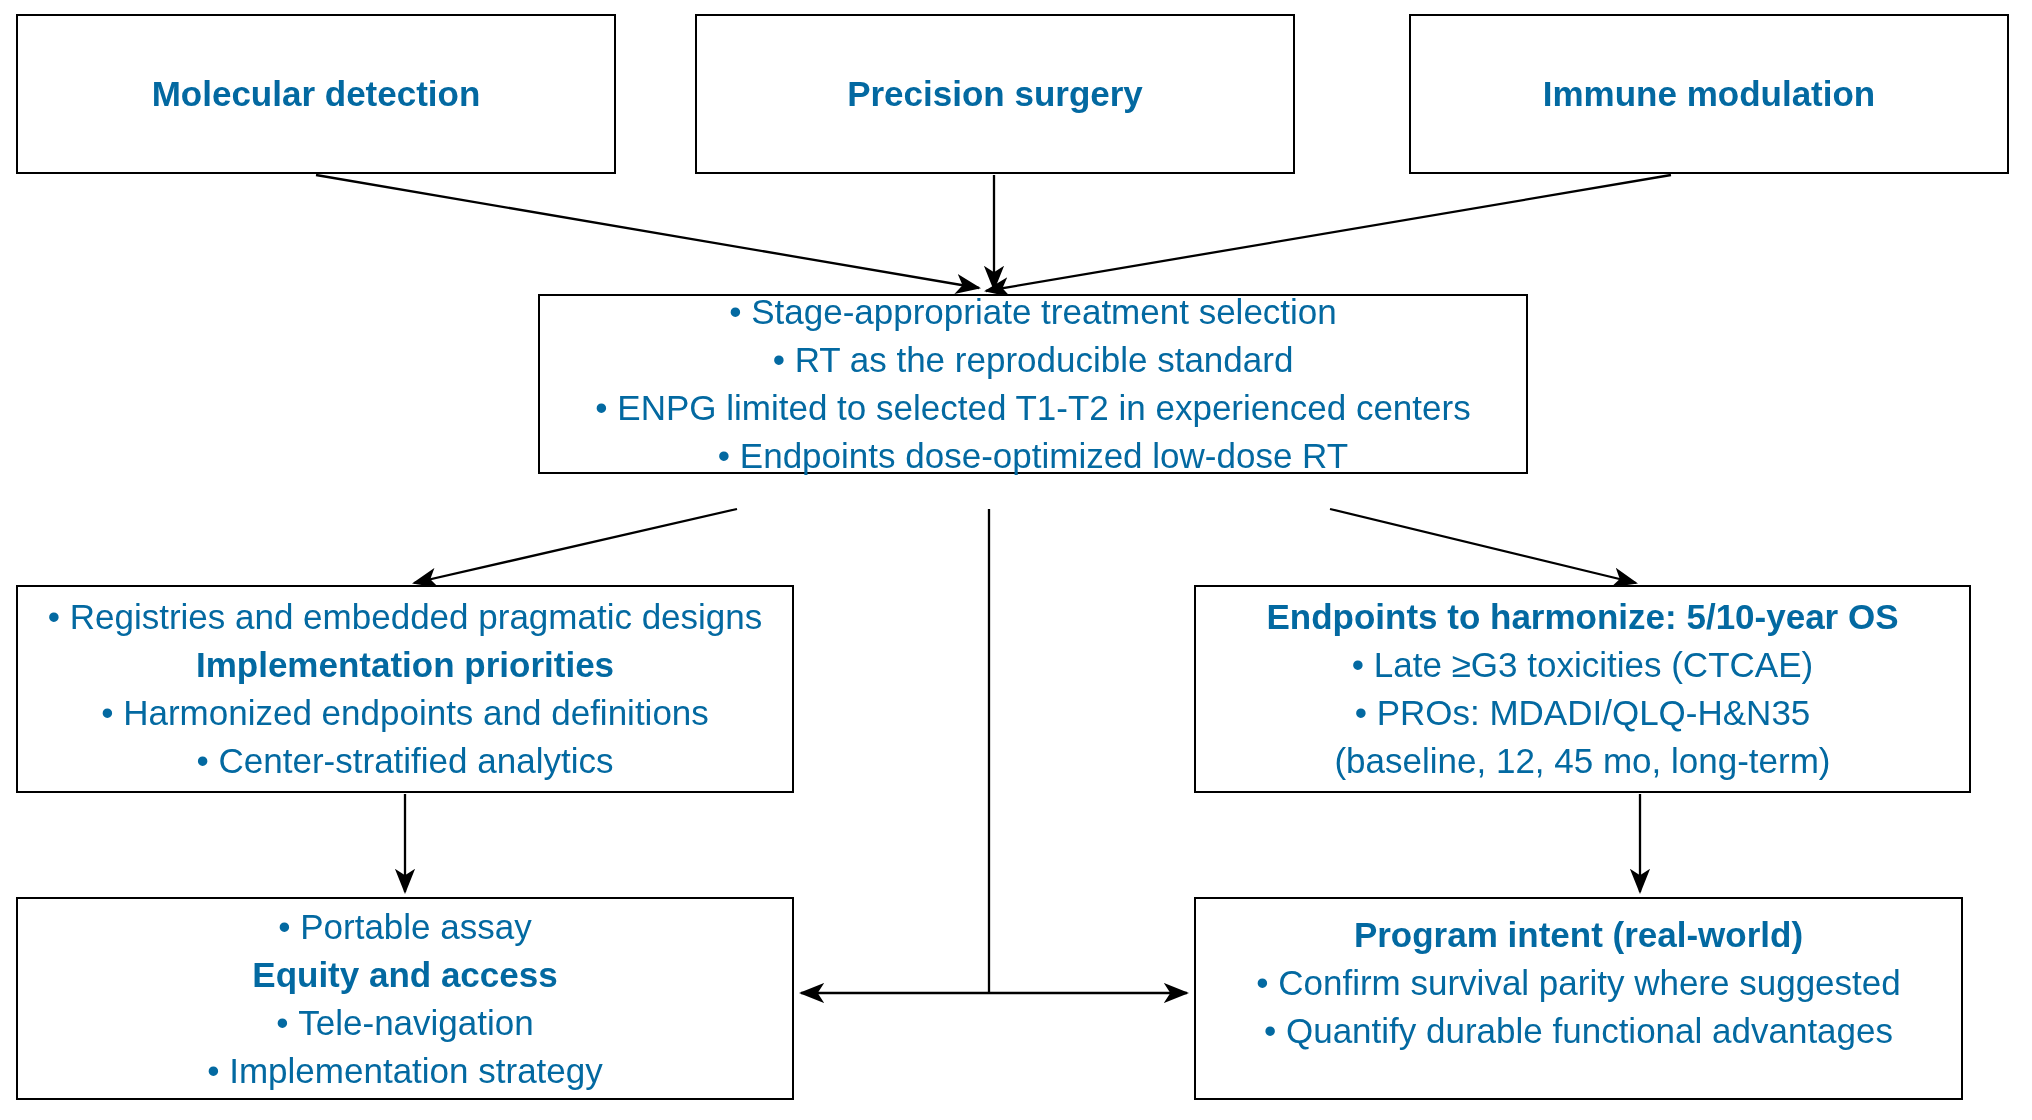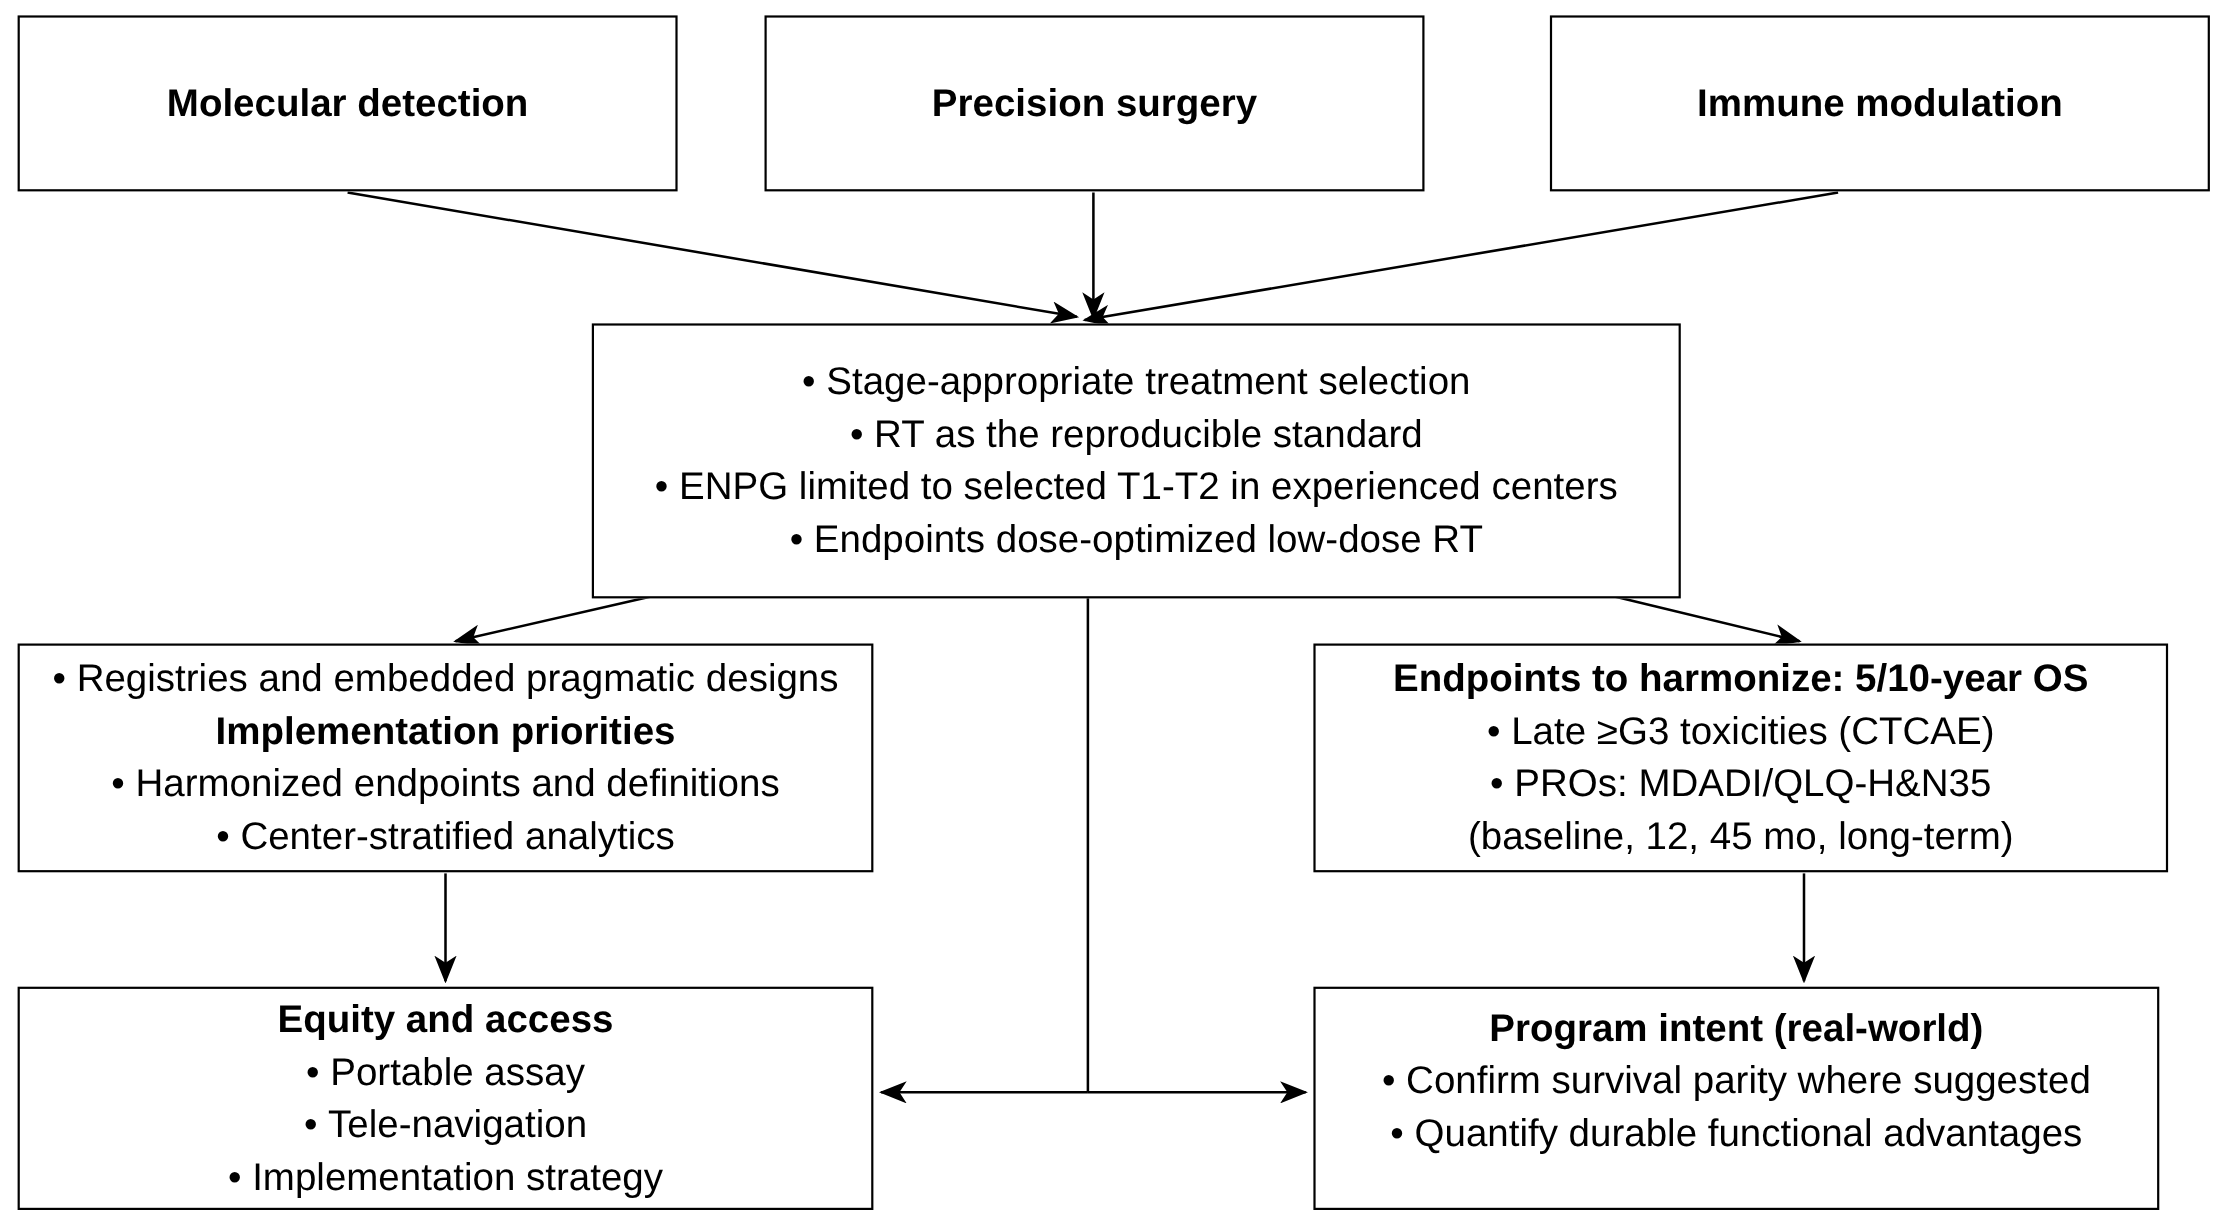--- a/index.html
+++ b/index.html
@@ -2,21 +2,21 @@
 <html><head>
 <meta charset="utf-8">
 <style>
   html, body { margin: 0; padding: 0; background: #ffffff; }
   .diagram {
     position: relative;
     width: 2032px;
     height: 1120px;
     background: #ffffff;
     font-family: "Liberation Sans", "DejaVu Sans", sans-serif;
-    color: #000000;
+    color: #0369a1;
   }
   .connectors {
     position: absolute;
     left: 0; top: 0;
     width: 2032px; height: 1120px;
   }
   .box {
     position: absolute;
     box-sizing: border-box;
     border: 2.5px solid #000000;
@@ -70,21 +70,21 @@
   </div>
 
   <div class="box titlebox" style="left:695px; top:14px; width:600px; height:160px;">
     <div class="line title-line">Precision surgery</div>
   </div>
 
   <div class="box titlebox" style="left:1409px; top:14px; width:600px; height:160px;">
     <div class="line title-line">Immune modulation</div>
   </div>
 
-  <div class="box" style="left:538px; top:294px; width:990px; height:250px;">
+  <div class="box" style="left:538px; top:294px; width:990px; height:180px;">
     <div class="line bullet">Stage-appropriate treatment selection</div>
     <div class="line bullet">RT as the reproducible standard</div>
     <div class="line bullet">ENPG limited to selected T1-T2 in experienced centers</div>
     <div class="line bullet">Endpoints dose-optimized low-dose RT</div>
   </div>
 
   <div class="box" style="left:16px; top:585px; width:778px; height:208px;">
     <div class="line bullet">Registries and embedded pragmatic designs</div>
     <div class="line heading">Implementation priorities</div>
     <div class="line bullet">Harmonized endpoints and definitions</div>
@@ -92,22 +92,22 @@
   </div>
 
   <div class="box" style="left:1194px; top:585px; width:777px; height:208px;">
     <div class="line heading">Endpoints to harmonize: 5/10-year OS</div>
     <div class="line bullet">Late ≥G3 toxicities (CTCAE)</div>
     <div class="line bullet">PROs: MDADI/QLQ-H&amp;N35</div>
     <div class="line">(baseline, 12, 45 mo, long-term)</div>
   </div>
 
   <div class="box" style="left:16px; top:897px; width:778px; height:203px;">
+    <div class="line bullet">Portable assay</div>
     <div class="line heading">Equity and access</div>
-    <div class="line bullet">Portable assay</div>
     <div class="line bullet">Tele-navigation</div>
     <div class="line bullet">Implementation strategy</div>
   </div>
 
   <div class="box top-align" style="left:1194px; top:897px; width:769px; height:203px;">
     <div class="line heading">Program intent (real-world)</div>
     <div class="line bullet">Confirm survival parity where suggested</div>
     <div class="line bullet">Quantify durable functional advantages</div>
   </div>
 

